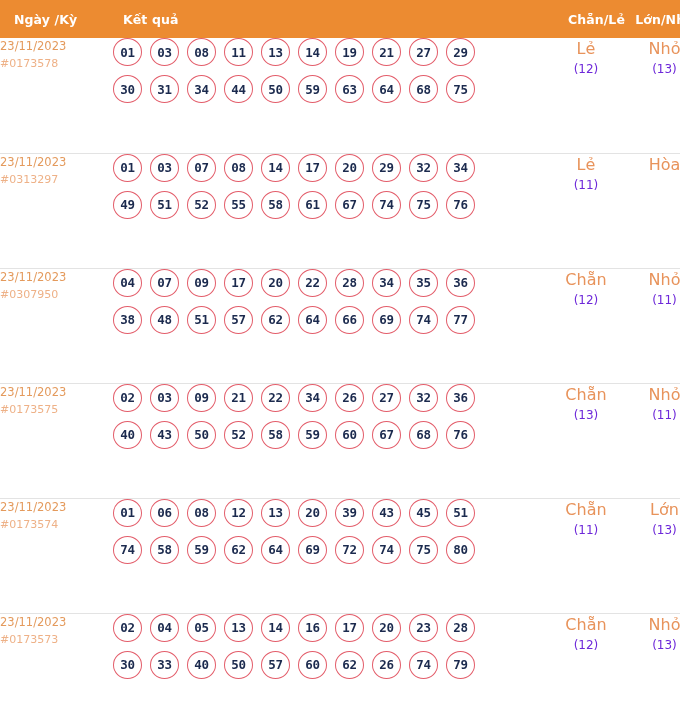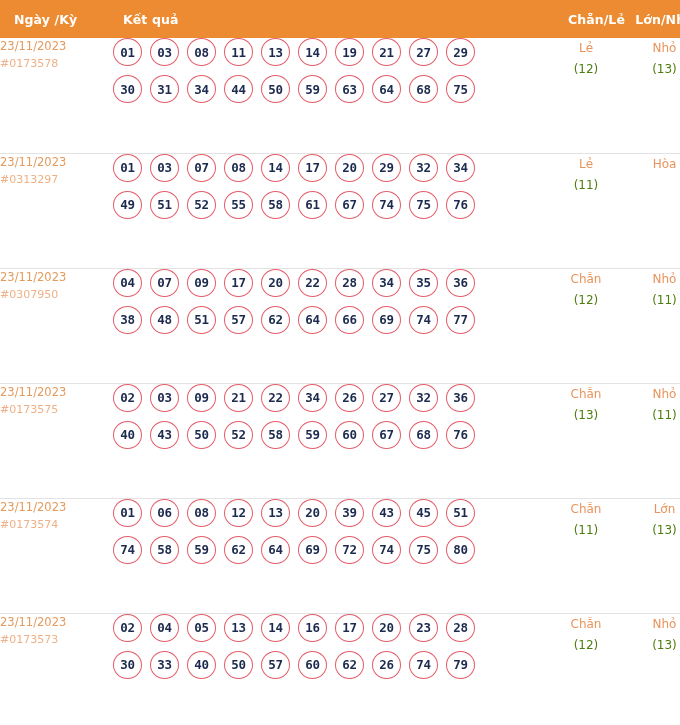--- a/index.html
+++ b/index.html
@@ -97,28 +97,28 @@
     letter-spacing: -0.4px;
   }
 
   
   .cell-parity, .cell-size {
     text-align: center;
     padding-top: 16px;
   }
   .verdict-label {
     display: block;
-    font-size: 12px;
+    font-size: 16px;
     color: #e8935b;
     line-height: 21px;
   }
   .verdict-count {
     display: block;
     font-size: 12px;
-    color: #4d7c0f;
+    color: #6d28d9;
     line-height: 20px;
   }
   .verdict-count:empty { display: none; }
 </style>
 </head>
 <body>
 
 <table class="lottery-table">
   <thead>
     <tr class="table-header">

